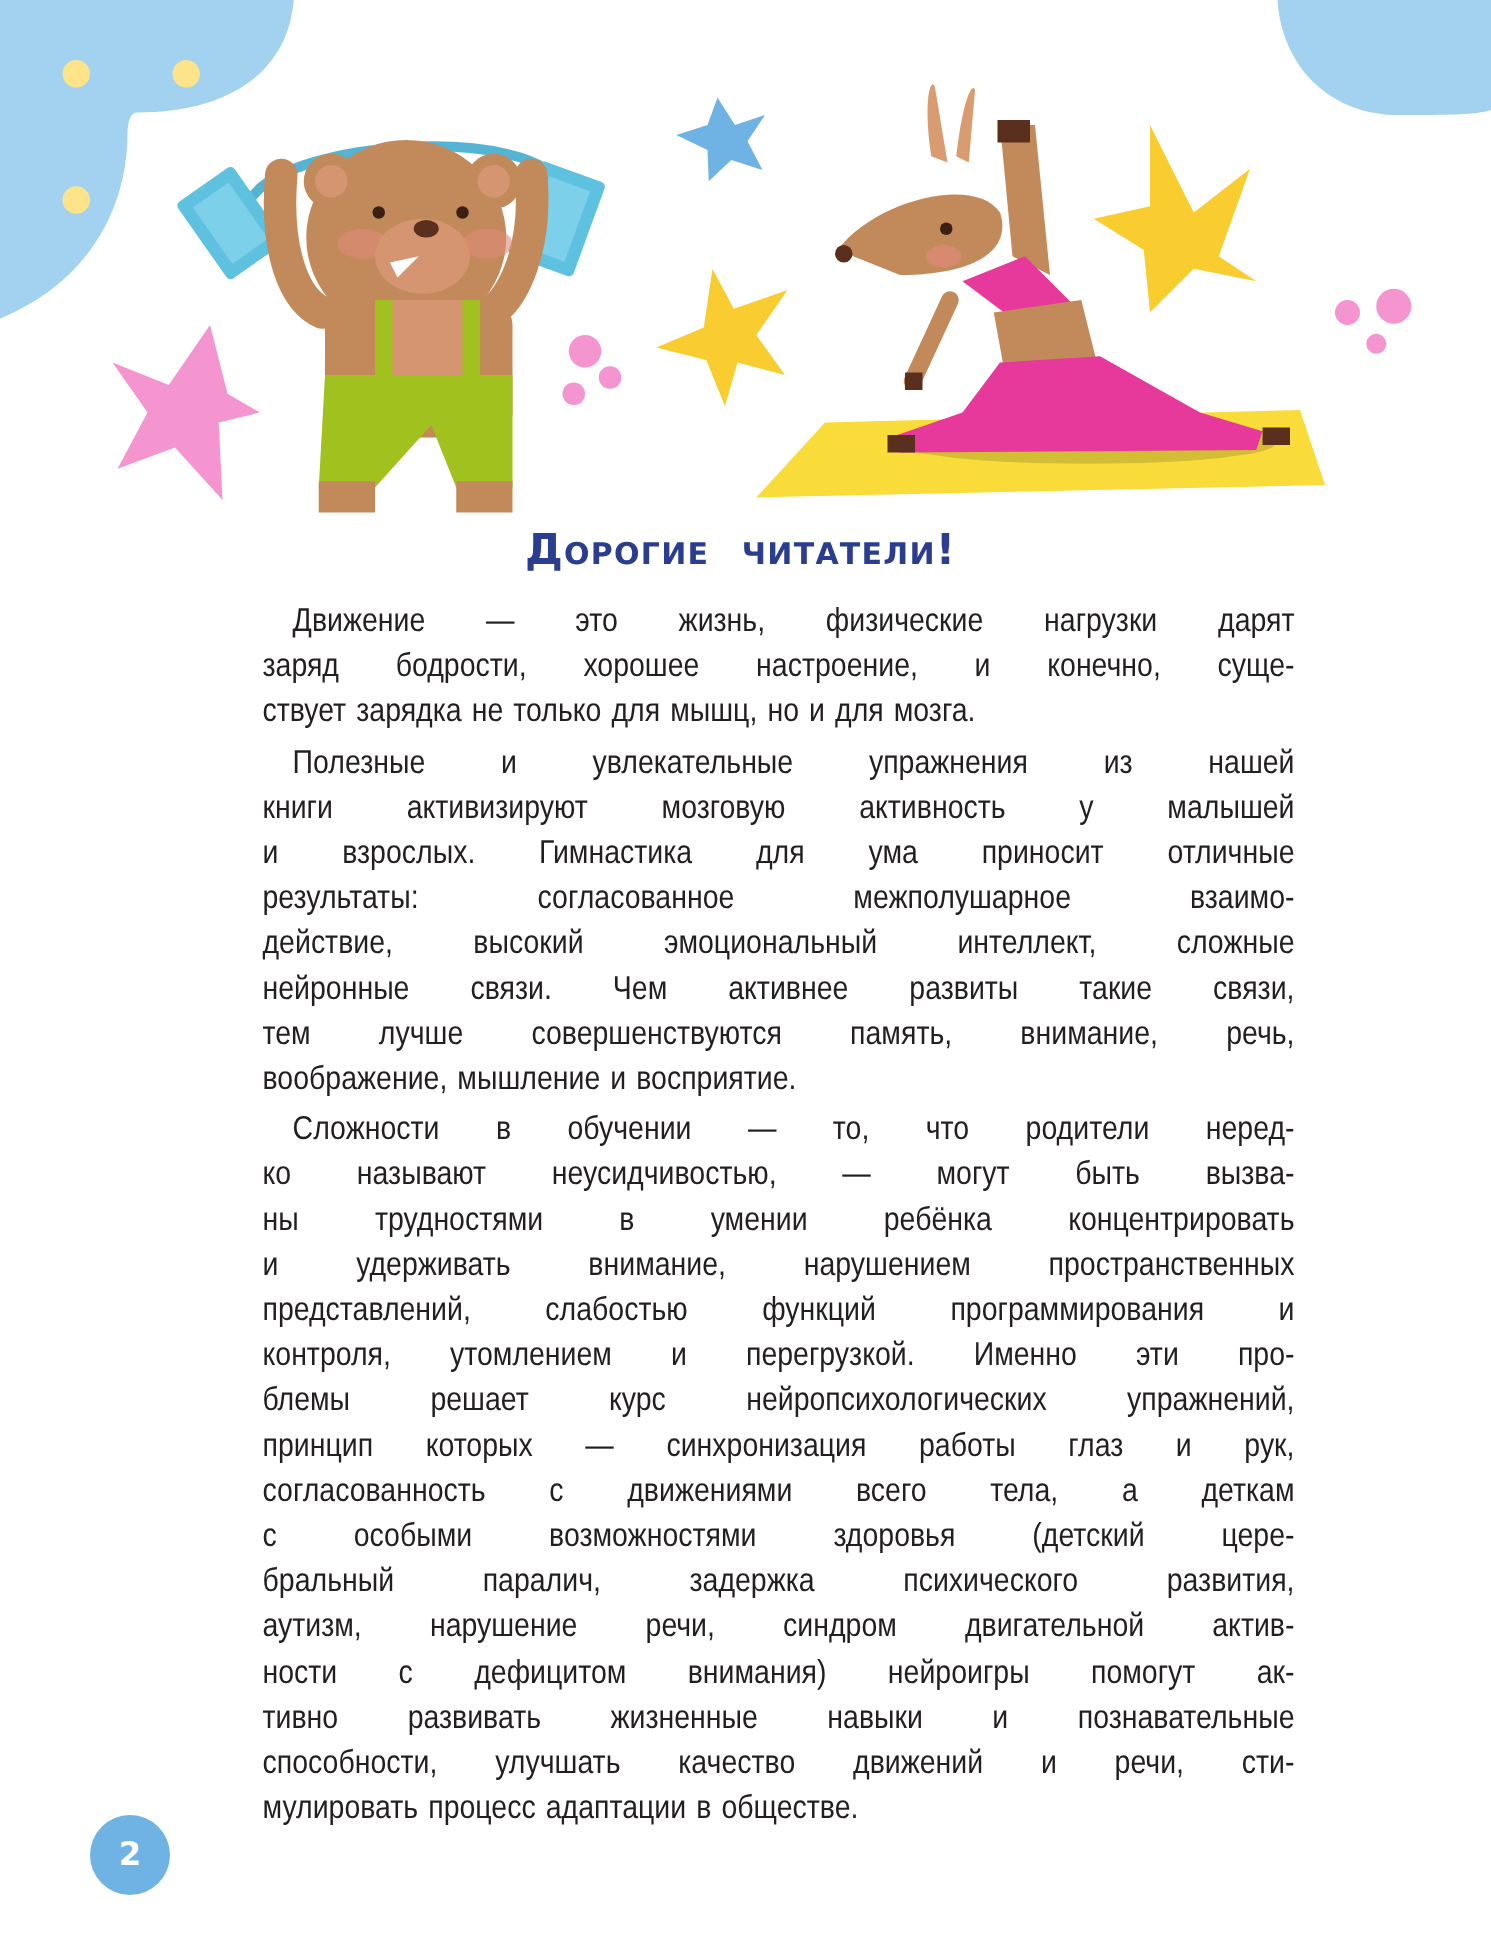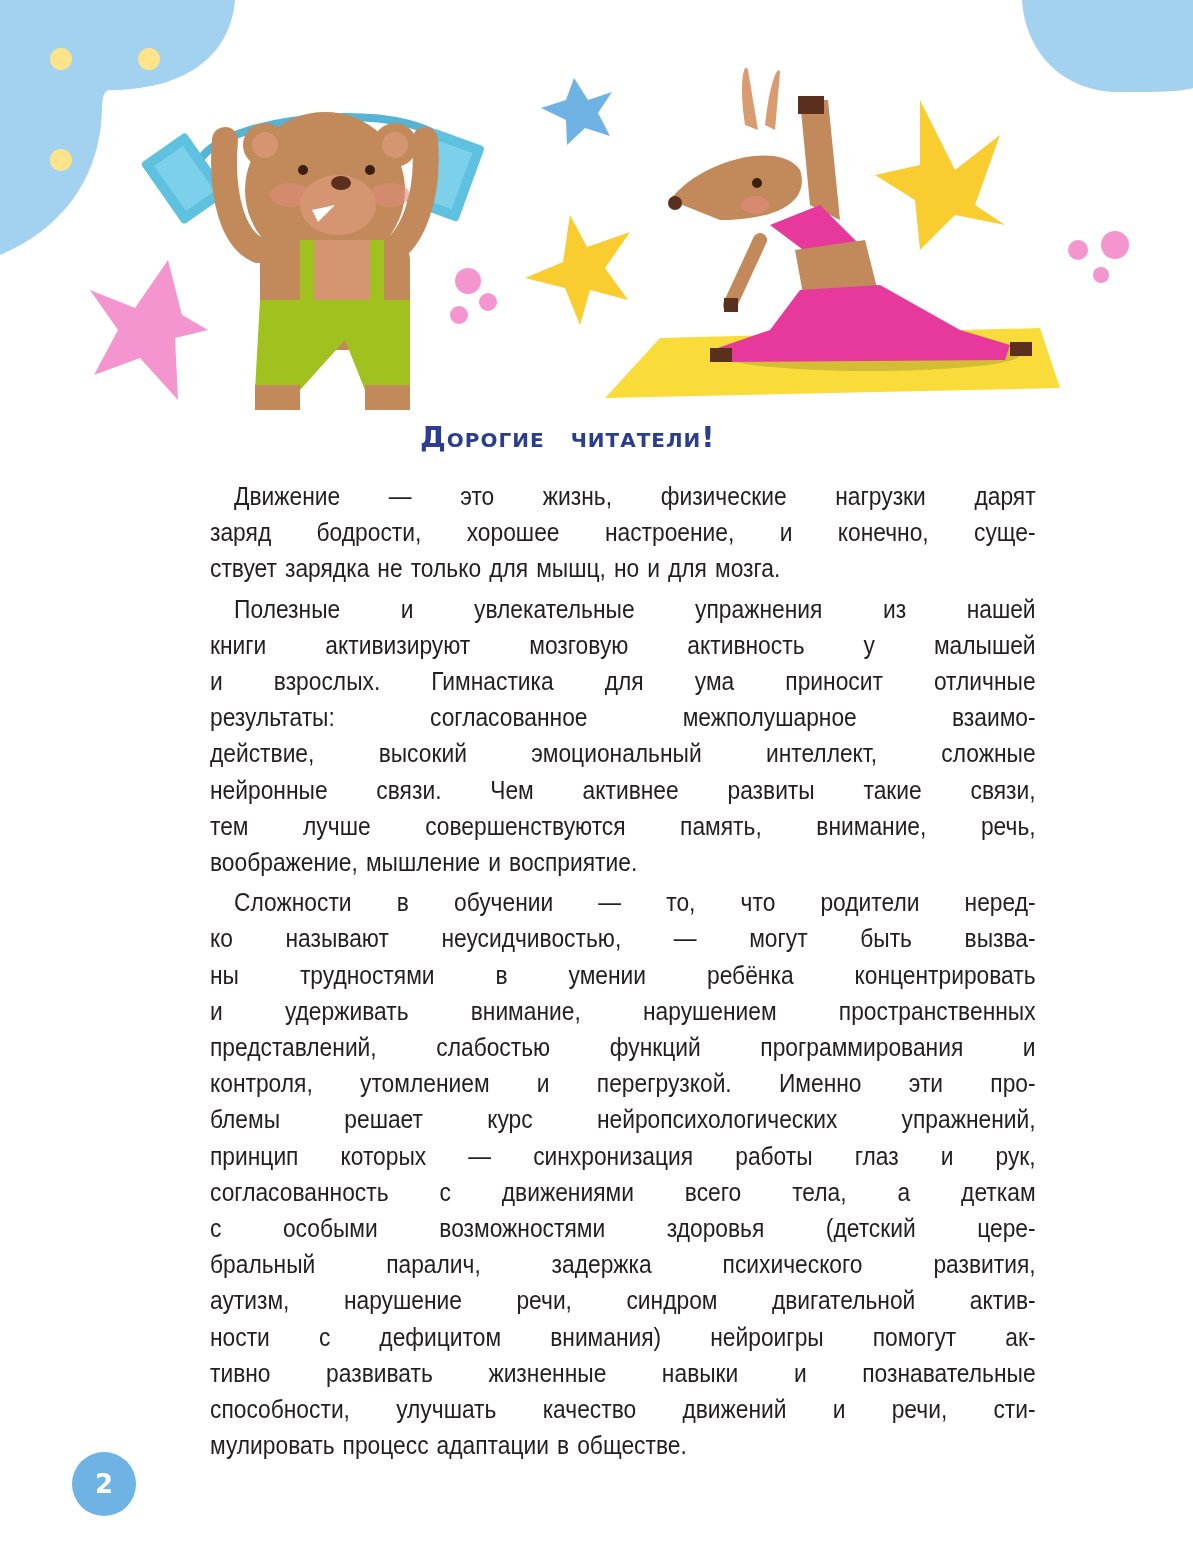--- a/index.html
+++ b/index.html
@@ -8,21 +8,21 @@
     background: #ffffff;
     font-family: "Liberation Sans", sans-serif;
   }
   .abs { position: absolute; }
   .cloud-left { left: 0; top: 0; width: 240px; height: 260px; }
   .cloud-right { left: 1010px; top: 0; width: 183px; height: 95px; }
   .illus { left: 0; top: 0; width: 1193px; height: 420px; }
   .title {
     position: absolute; left: 420px; top: 420px; width: 420px;
     font-family: "DejaVu Sans", sans-serif; font-weight: bold;
-    color: #2b3d8f; font-size: 29px; letter-spacing: 1px; white-space: nowrap;
+    color: #2b3d8f; font-size: 34px; letter-spacing: 1px; white-space: nowrap;
     font-variant: small-caps;
   }
   .title .w2 { margin-left: 26px; }
   .text {
     position: absolute; left: 210px; top: 478px; width: 826px;
     color: #231f20; font-size: 26.5px; line-height: 36.2px;
     font-family: "Liberation Sans", sans-serif;
     transform: scaleX(0.86); transform-origin: left top;
   }
   .text p { margin: 0 0 4px 0; text-align: justify; text-align-last: justify; width: 960px; word-spacing: 2px; }

